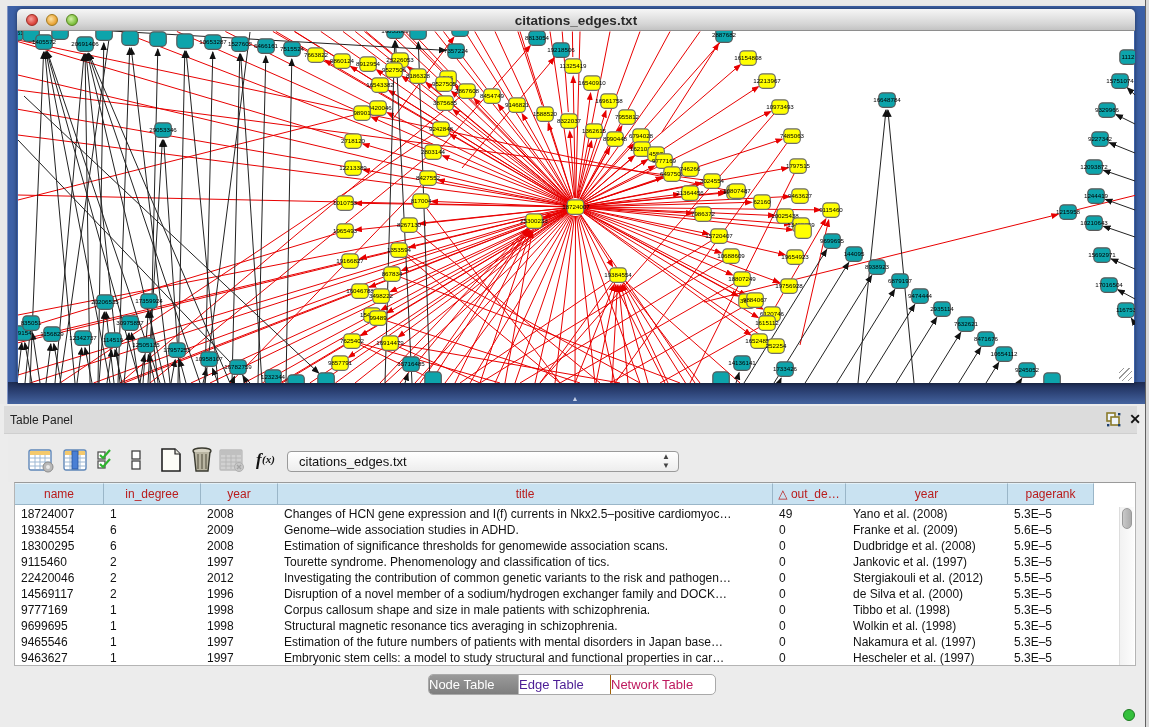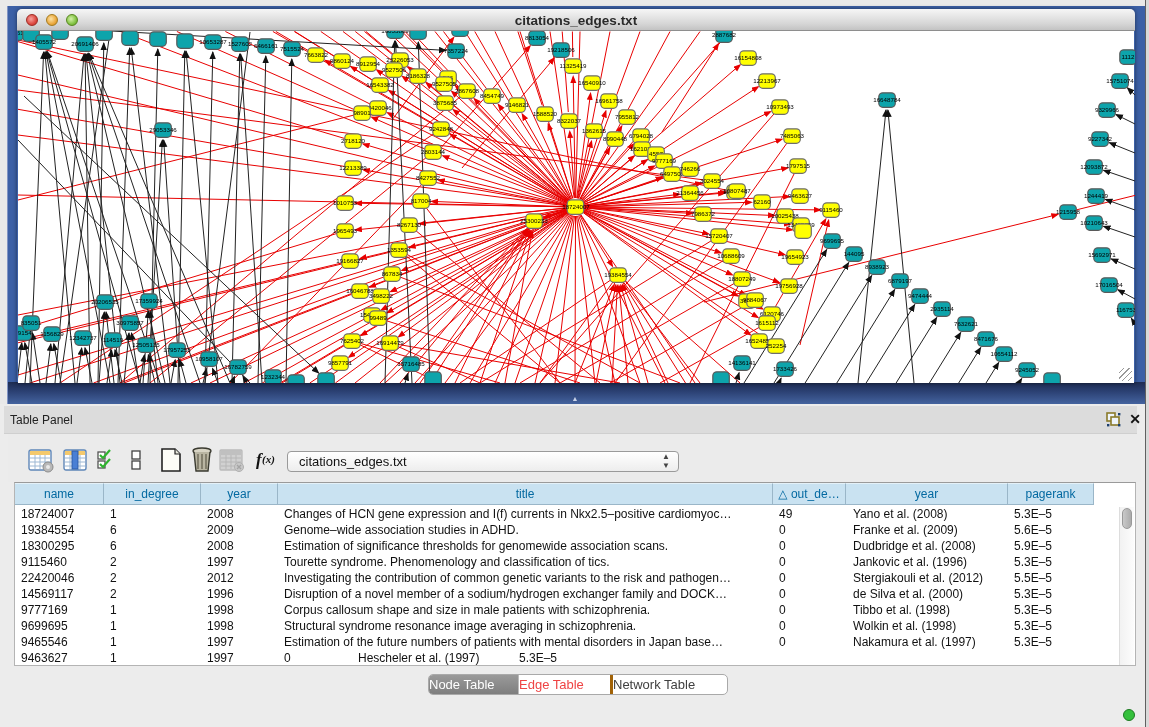--- a/index.html
+++ b/index.html
@@ -20,36 +20,36 @@
 #panel{position:absolute;left:0;top:404px;width:1149px;height:323px;background:#ececec}
 #phdr{position:absolute;left:4px;top:2px;width:1133px;height:28px;background:#dcdcdc;border-bottom:1px solid #cfcfcf;font-size:12px;color:#222;line-height:28px;padding-left:6px}
 #pico{position:absolute;right:28px;top:8px;width:15px;height:15px}
 #px{position:absolute;right:8px;top:7px;font-size:14px;font-weight:bold;color:#111}
 #tools{position:absolute;left:8px;top:30px;width:1133px;height:48px;background:#ebebeb}
 #combo{position:absolute;left:287px;top:47px;width:392px;height:21px;background:linear-gradient(#fff,#ededed);border:1px solid #9a9a9a;border-radius:4px;font-size:13px;color:#111;line-height:19px;padding-left:11px}
 #combo .ud{position:absolute;right:8px;top:0;font-size:8px;color:#444;line-height:9px}
 
 #tbl{position:absolute;left:14px;top:482px;width:1122px;height:184px;background:#fff;border:1px solid #b4b4b4;border-top:1px solid #9a9a9a;font-size:12px}
 #thead{position:absolute;left:0;top:0;height:22px;width:1079px;display:flex}
-#thead div{background:#c9e2f1;border-right:1px solid #9ab6c8;border-bottom:1px solid #9ab6c8;border-top:1px solid #e4f1f8;text-align:center;line-height:21px;color:#0369a1;font-size:12px}
+#thead div{background:#c9e2f1;border-right:1px solid #9ab6c8;border-bottom:1px solid #9ab6c8;border-top:1px solid #e4f1f8;text-align:center;line-height:21px;color:#b91c1c;font-size:12px}
 #rows{position:absolute;left:0;top:23px}
 .tr{display:flex;height:16px;line-height:16px;color:#111}
 .tr div{overflow:hidden;white-space:nowrap}
 .c0{width:89px;padding-left:6px}.c1{width:97px;padding-left:6px}.c2{width:77px;padding-left:6px}
 .c3{width:495px;padding-left:6px}.c4{width:73px;padding-left:6px}.c5{width:162px;padding-left:7px}
 .c6{width:86px;padding-left:6px}
 #h0{width:89px}#h1{width:97px}#h2{width:77px}#h3{width:495px}#h4{width:73px}#h5{width:162px}#h6{width:86px}
 #vsb{position:absolute;right:1px;top:24px;width:15px;height:158px;background:linear-gradient(90deg,#f2f2f2,#fcfcfc);border-left:1px solid #ddd}
 #vsb .th{position:absolute;left:2px;top:1px;width:10px;height:21px;background:linear-gradient(90deg,#c9c9c9,#ababab);border-radius:5px;border:1px solid #999}
 
 #tabs{position:absolute;left:428px;top:674px;height:21px;display:flex;border:1px solid #a9a9a9;border-radius:5px;overflow:hidden;font-size:13px;background:#fff}
 #tabs div{line-height:20px;text-align:left}
 #tab1{width:89px;background:linear-gradient(#9a9a9a,#7e7e7e);color:#fff}
-#tab2{width:92px;border-left:1px solid #bbb;color:#ef4444}
-#tab3{width:117px;border-left:3px solid #a16207;color:#404040}
+#tab2{width:92px;border-left:1px solid #bbb;color:#4c1d95}
+#tab3{width:105px;border-left:1px solid #a16207;color:#be185d}
 #mem{position:absolute;right:34px;top:732px;font-size:16px;color:#222}
 #memdot{position:absolute;right:14px;top:709px;width:12px;height:12px;border-radius:50%;background:#35c03c;border:1px solid #1e7a23}
 </style></head>
 <body>
 <div id="desk"></div>
 <div id="blue"></div>
 <div id="bluebot"></div>
 <div id="win">
   <div id="gwin"></div>
   <div id="tbar">
@@ -728,21 +728,21 @@
         <div class="c4">0</div>
         <div class="c5">Dudbridge et al. (2008)</div>
         <div class="c6">5.9E–5</div>
       </div>
       <div class="tr">
         <div class="c0">9115460</div>
         <div class="c1">2</div>
         <div class="c2">1997</div>
         <div class="c3">Tourette syndrome. Phenomenology and classification of tics.</div>
         <div class="c4">0</div>
-        <div class="c5">Jankovic et al. (1996)</div>
+        <div class="c5">Jankovic et al. (1997)</div>
         <div class="c6">5.3E–5</div>
       </div>
       <div class="tr">
         <div class="c0">22420046</div>
         <div class="c1">2</div>
         <div class="c2">2012</div>
         <div class="c3">Investigating the contribution of common genetic variants to the risk and pathogen…</div>
         <div class="c4">0</div>
         <div class="c5">Stergiakouli et al. (2012)</div>
         <div class="c6">5.5E–5</div>
@@ -762,38 +762,39 @@
         <div class="c2">1998</div>
         <div class="c3">Corpus callosum shape and size in male patients with schizophrenia.</div>
         <div class="c4">0</div>
         <div class="c5">Tibbo et al. (1998)</div>
         <div class="c6">5.3E–5</div>
       </div>
       <div class="tr">
         <div class="c0">9699695</div>
         <div class="c1">1</div>
         <div class="c2">1998</div>
-        <div class="c3">Structural syndrome resonance image averaging in schizophrenia.</div>
+        <div class="c3">Structural magnetic resonance tics averaging in schizophrenia.</div>
         <div class="c4">0</div>
         <div class="c5">Wolkin et al. (1998)</div>
         <div class="c6">5.3E–5</div>
       </div>
       <div class="tr">
         <div class="c0">9465546</div>
         <div class="c1">1</div>
         <div class="c2">1997</div>
         <div class="c3">Estimation of the future numbers of patients with mental disorders in Japan base…</div>
         <div class="c4">0</div>
         <div class="c5">Nakamura et al. (1997)</div>
         <div class="c6">5.3E–5</div>
       </div>
       <div class="tr">
         <div class="c0">9463627</div>
         <div class="c1">1</div>
         <div class="c2">1997</div>
+        <div class="c3">Embryonic stem cells: a model to study structural and functional properties in car…</div>
         <div class="c4">0</div>
         <div class="c5">Hescheler et al. (1997)</div>
         <div class="c6">5.3E–5</div>
       </div>
     </div>
   <div id="vsb">
       <div class="th"></div>
     </div>
 </div>
 <div id="tabs">

